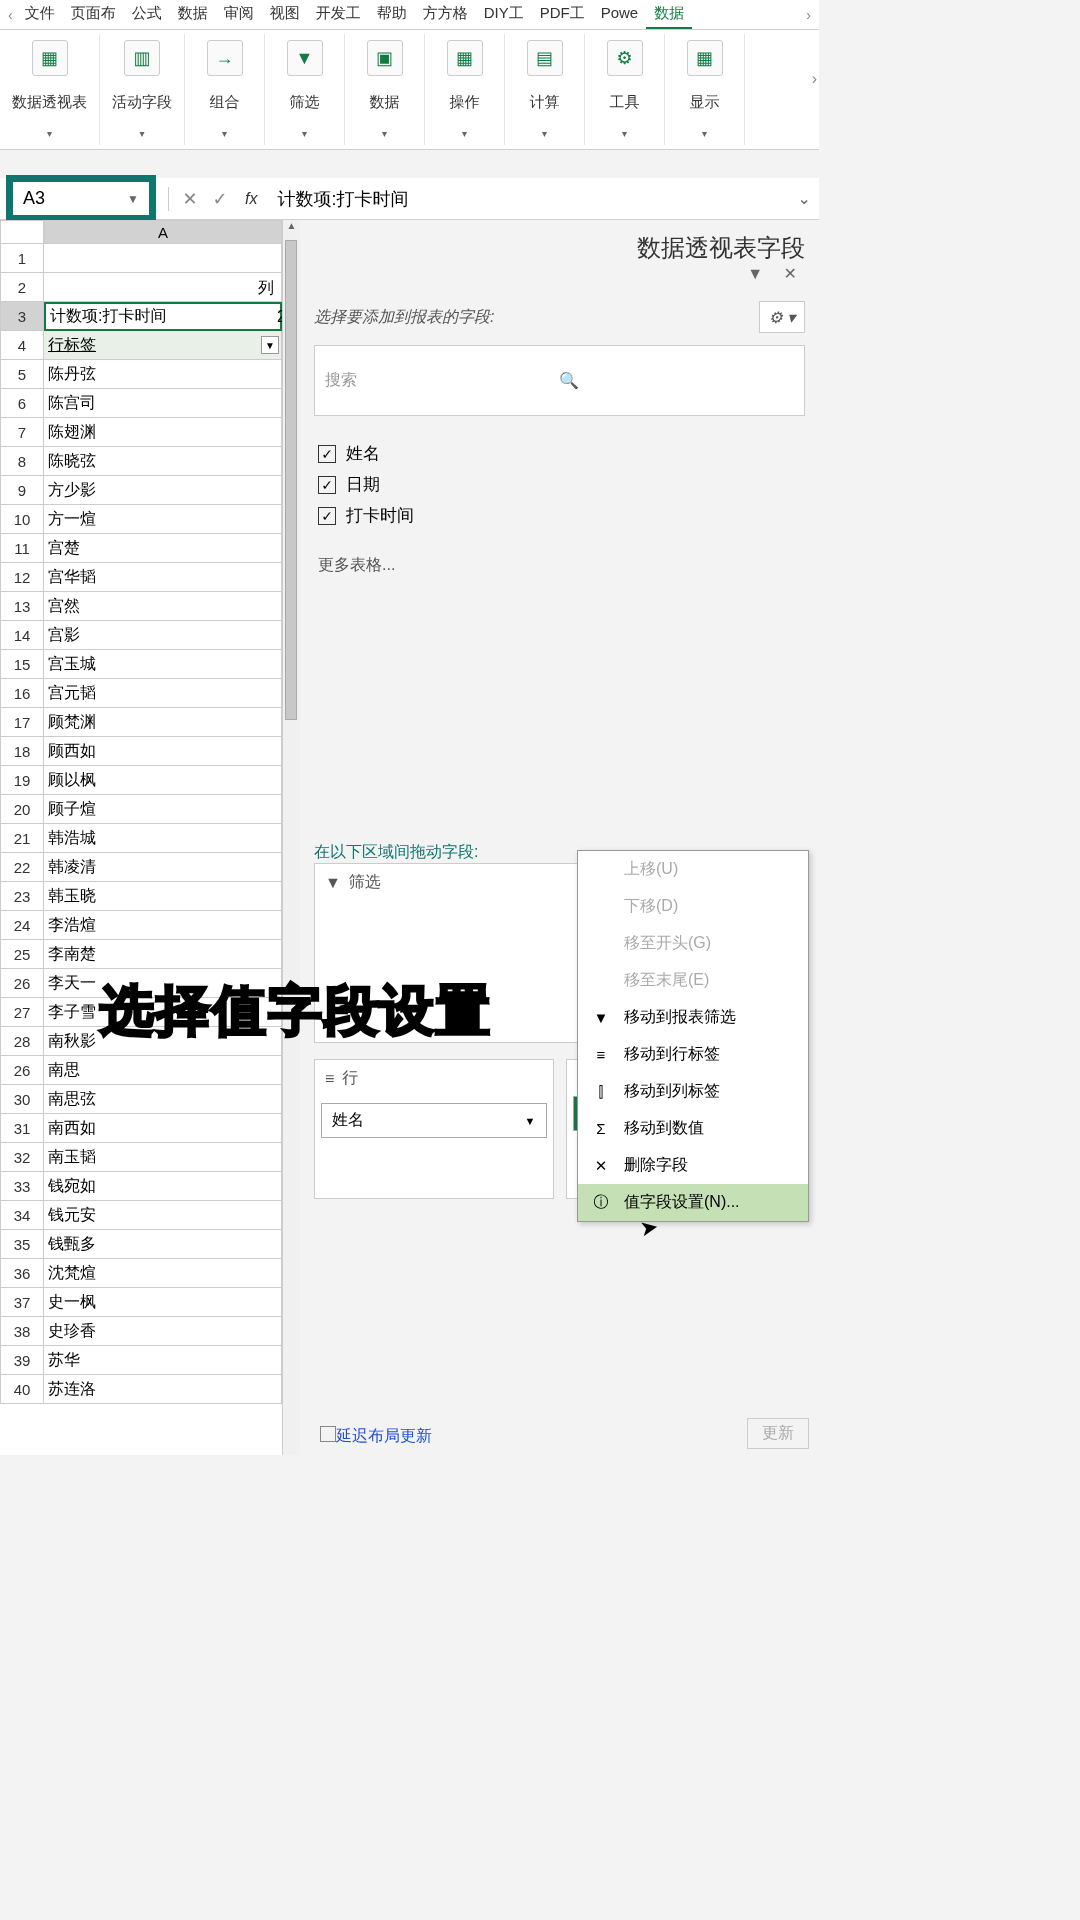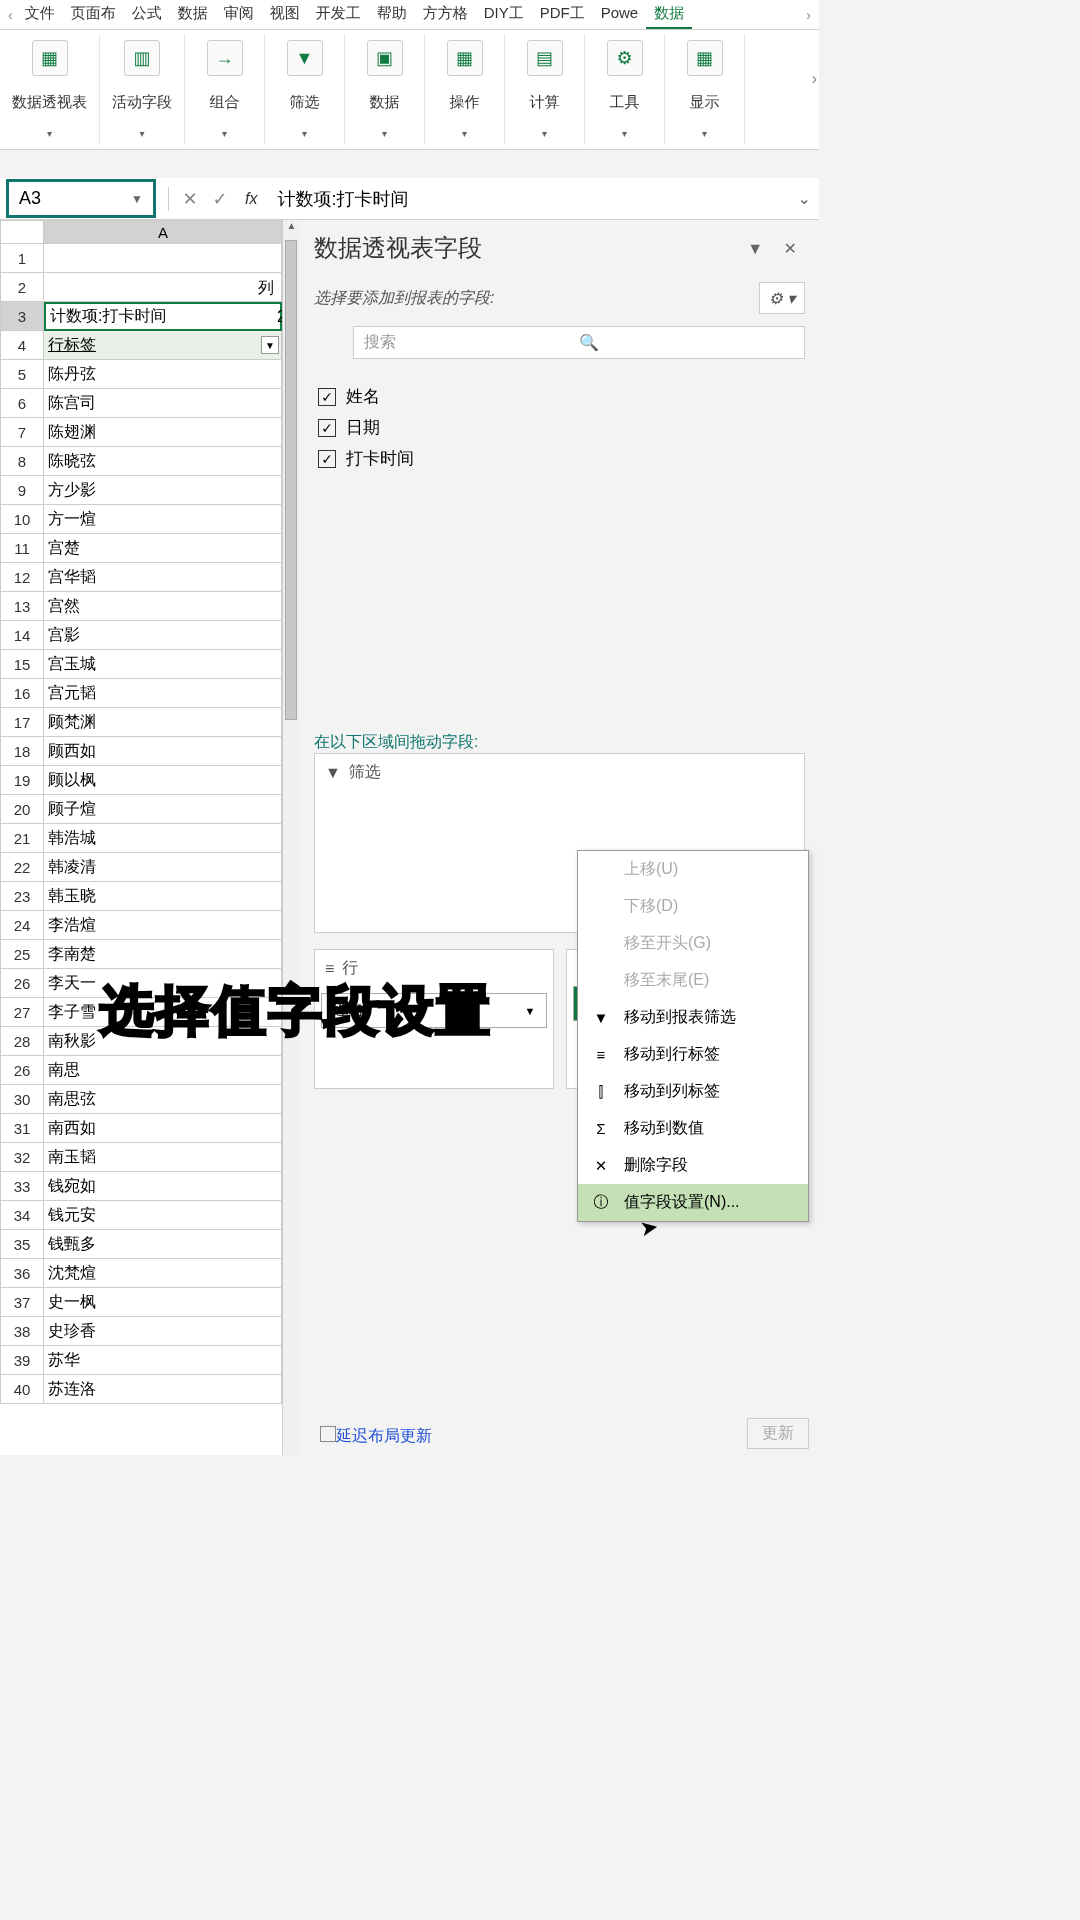--- a/index.html
+++ b/index.html
@@ -12,21 +12,21 @@
 
 .ribbon { display: flex; background: #fff; border-bottom: 1px solid #d0d0d0; height: 120px; padding: 4px 0; position: relative; }
 .ribbon-group { display: flex; flex-direction: column; align-items: center; justify-content: space-between; padding: 6px 12px; border-right: 1px solid #e5e5e5; min-width: 80px; }
 .ribbon-icon { width: 36px; height: 36px; border: 1px solid #ccc; border-radius: 3px; display: flex; align-items: center; justify-content: center; font-size: 18px; color: #107c41; background: #fafafa; }
 .ribbon-label { font-size: 15px; color: #333; text-align: center; }
 .ribbon-drop { font-size: 10px; color: #666; }
 .ribbon-nav { position: absolute; right: 2px; top: 40px; font-size: 16px; color: #888; }
 .ribbon-collapse { position: absolute; right: 6px; bottom: -22px; font-size: 14px; color: #666; }
 
 .formula-bar { display: flex; align-items: center; background: #fff; border-bottom: 1px solid #d0d0d0; height: 42px; margin-top: 28px; }
-.name-box { width: 150px; border: 3px solid #0f766e; padding: 6px 10px; font-size: 18px; display: flex; justify-content: space-between; align-items: center; margin: 1px 6px; }
+.name-box { width: 150px; border: 7px solid #0f766e; padding: 6px 10px; font-size: 18px; display: flex; justify-content: space-between; align-items: center; margin: 1px 6px; }
 .fb-sep { width: 1px; height: 24px; background: #ccc; margin: 0 6px; }
 .fb-btn { width: 30px; text-align: center; font-size: 18px; color: #888; }
 .fb-fx { font-style: italic; font-size: 16px; color: #333; padding: 0 10px; }
 .fb-content { flex: 1; font-size: 18px; padding: 0 10px; }
 .fb-exp { padding: 0 8px; color: #666; }
 
 .main { display: flex; height: calc(100% - 220px); }
 
 .sheet { width: 300px; background: #fff; position: relative; display: flex; }
 .row-headers { width: 44px; background: #fff; }
@@ -38,26 +38,26 @@
 .cell { height: 29px; border-right: 1px solid #ccc; border-bottom: 1px solid #ccc; padding: 0 4px; font-size: 16px; display: flex; align-items: center; overflow: hidden; white-space: nowrap; }
 .cell.header-cell { background: #e8f0e8; position: relative; text-decoration: underline; }
 .cell.sel { border: 2px solid #107c41; }
 .filter-btn { position: absolute; right: 2px; width: 18px; height: 18px; border: 1px solid #999; font-size: 10px; display: flex; align-items: center; justify-content: center; background: #fff; }
 .col-extra { position: absolute; right: 8px; top: 58px; font-size: 16px; }
 .vscroll { width: 18px; background: #f0f0f0; border-left: 1px solid #ccc; position: relative; }
 .vscroll-thumb { position: absolute; top: 20px; left: 2px; width: 12px; height: 480px; background: #c8c8c8; border: 1px solid #aaa; }
 .vscroll-arrow { height: 18px; text-align: center; font-size: 10px; color: #666; }
 
 .pane { flex: 1; background: #f3f3f3; padding: 12px 14px; position: relative; overflow: hidden; }
-.pane-header { display: flex; justify-content: space-between; align-items: center; margin-bottom: 18px; }
+.pane-header { display: flex; justify-content: space-between; align-items: flex-end; margin-bottom: 18px; flex-direction: column; }
 .pane-title { font-size: 24px; color: #333; }
 .pane-ctrl { font-size: 16px; color: #666; padding: 0 8px; }
 .pane-sub { font-size: 16px; color: #555; margin-bottom: 12px; display: flex; justify-content: space-between; align-items: center; font-style: italic; }
 .gear-btn { width: 46px; height: 32px; border: 1px solid #ccc; display: flex; align-items: center; justify-content: center; font-size: 16px; background: #fff; }
-.search-box { border: 1px solid #ccc; background: #fff; padding: 5px 10px; display: flex; align-items: center; color: #999; font-size: 16px; margin-bottom: 14px; margin-left: 39px; }
+.search-box { border: 1px solid #ccc; background: #fff; padding: 24px 10px; display: flex; align-items: center; color: #999; font-size: 16px; margin-bottom: 14px; }
 .search-box span { flex: 1; }
 
 .field-list { padding: 8px 4px; }
 .field-item { display: flex; align-items: center; padding: 4px 0; font-size: 17px; }
 .field-cb { width: 18px; height: 18px; border: 1px solid #333; margin-right: 10px; display: flex; align-items: center; justify-content: center; font-size: 14px; }
 .more-tables { font-size: 16px; color: #555; padding: 16px 4px; }
 
 .areas { margin-top: 250px; }
 .areas-label { font-size: 16px; color: #0f766e; }
 .area-box { border: 1px solid #ccc; background: #fff; min-height: 140px; margin-bottom: 16px; }
@@ -289,20 +289,21 @@
         </div>
         <div class="field-item">
           <div class="field-cb">✓</div>
           <span>日期</span>
         </div>
         <div class="field-item">
           <div class="field-cb">✓</div>
           <span>打卡时间</span>
         </div>
       </div>
+    <div class="more-tables">更多表格...</div>
 
     <div class="areas">
       <div class="areas-label">在以下区域间拖动字段:</div>
       <div class="area-box" style="height:180px">
         <div class="area-header">
             <span>▼</span>
             <span>筛选</span>
           </div>
       </div>
       <div style="display:flex;gap:12px">

